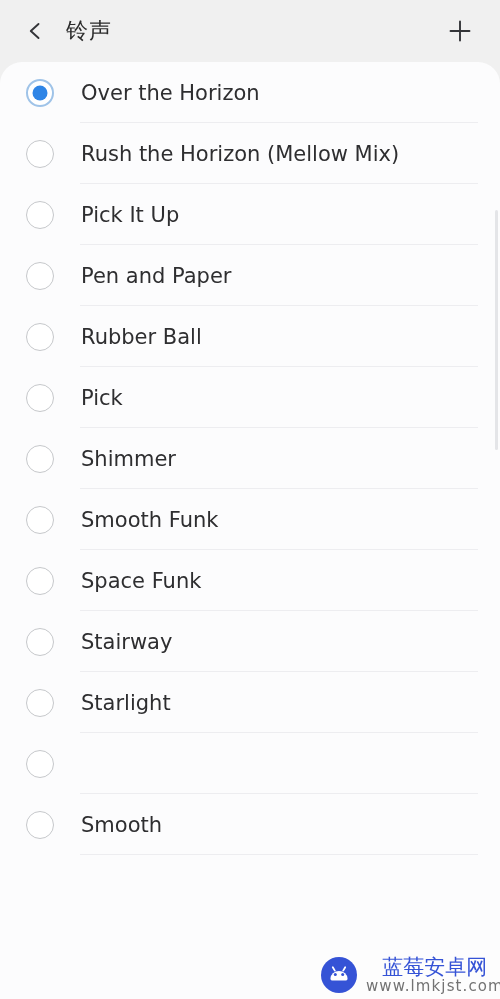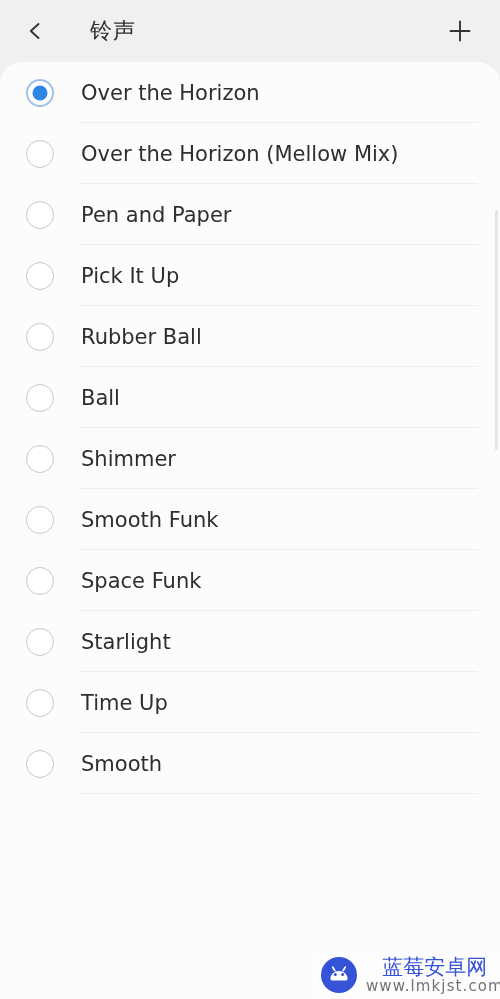--- a/index.html
+++ b/index.html
@@ -19,21 +19,20 @@
   
   #app-header {
     position: absolute;
     top: 0; left: 0;
     width: 500px;
     height: 62px;
     background: #f0f0f0;
     display: flex;
     align-items: center;
     padding: 0 22px 0 18px;
-    gap: 24px;
   }
 
   #back-button {
     width: 34px;
     height: 34px;
     display: flex;
     align-items: center;
     justify-content: center;
     flex: 0 0 auto;
   }
@@ -207,66 +206,70 @@
 
 <div id="ringtone-card">
 
 <div class="list-row">
       <div class="radio selected"></div>
       <div class="row-label">Over the Horizon</div>
       <div class="divider"></div>
     </div>
     <div class="list-row">
       <div class="radio"></div>
-      <div class="row-label">Over the Horizon (Mellow Mix)</div>
+      <div class="row-label">Rush the Horizon (Mellow Mix)</div>
+      <div class="divider"></div>
+    </div>
+    <div class="list-row">
+      <div class="radio"></div>
+      <div class="row-label">Pick It Up</div>
       <div class="divider"></div>
     </div>
     <div class="list-row">
       <div class="radio"></div>
       <div class="row-label">Pen and Paper</div>
       <div class="divider"></div>
     </div>
     <div class="list-row">
       <div class="radio"></div>
-      <div class="row-label">Pick It Up</div>
-      <div class="divider"></div>
-    </div>
-    <div class="list-row">
-      <div class="radio"></div>
       <div class="row-label">Rubber Ball</div>
       <div class="divider"></div>
     </div>
     <div class="list-row">
       <div class="radio"></div>
-      <div class="row-label">Ball</div>
+      <div class="row-label">Pick</div>
       <div class="divider"></div>
     </div>
     <div class="list-row">
       <div class="radio"></div>
       <div class="row-label">Shimmer</div>
       <div class="divider"></div>
     </div>
     <div class="list-row">
       <div class="radio"></div>
       <div class="row-label">Smooth Funk</div>
       <div class="divider"></div>
     </div>
     <div class="list-row">
       <div class="radio"></div>
       <div class="row-label">Space Funk</div>
       <div class="divider"></div>
     </div>
     <div class="list-row">
       <div class="radio"></div>
+      <div class="row-label">Stairway</div>
+      <div class="divider"></div>
+    </div>
+    <div class="list-row">
+      <div class="radio"></div>
       <div class="row-label">Starlight</div>
       <div class="divider"></div>
     </div>
     <div class="list-row">
       <div class="radio"></div>
-      <div class="row-label">Time Up</div>
       <div class="divider"></div>
     </div>
     <div class="list-row">
       <div class="radio"></div>
       <div class="row-label">Smooth</div>
       <div class="divider"></div>
     </div>
   </div>
 
 <div id="scroll-track">

